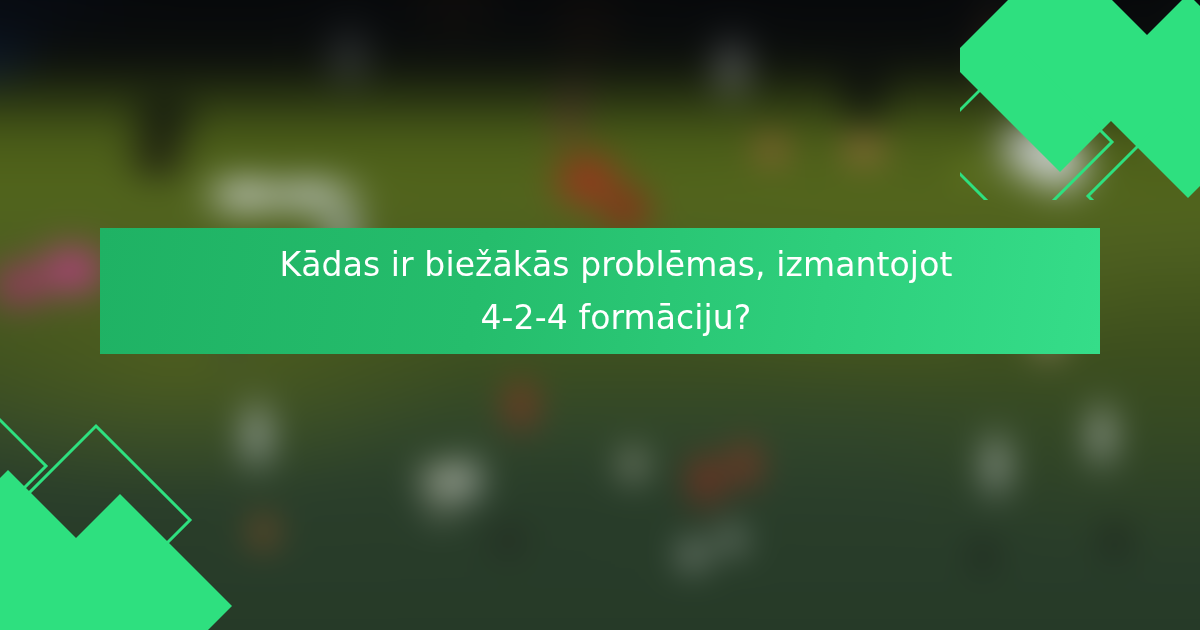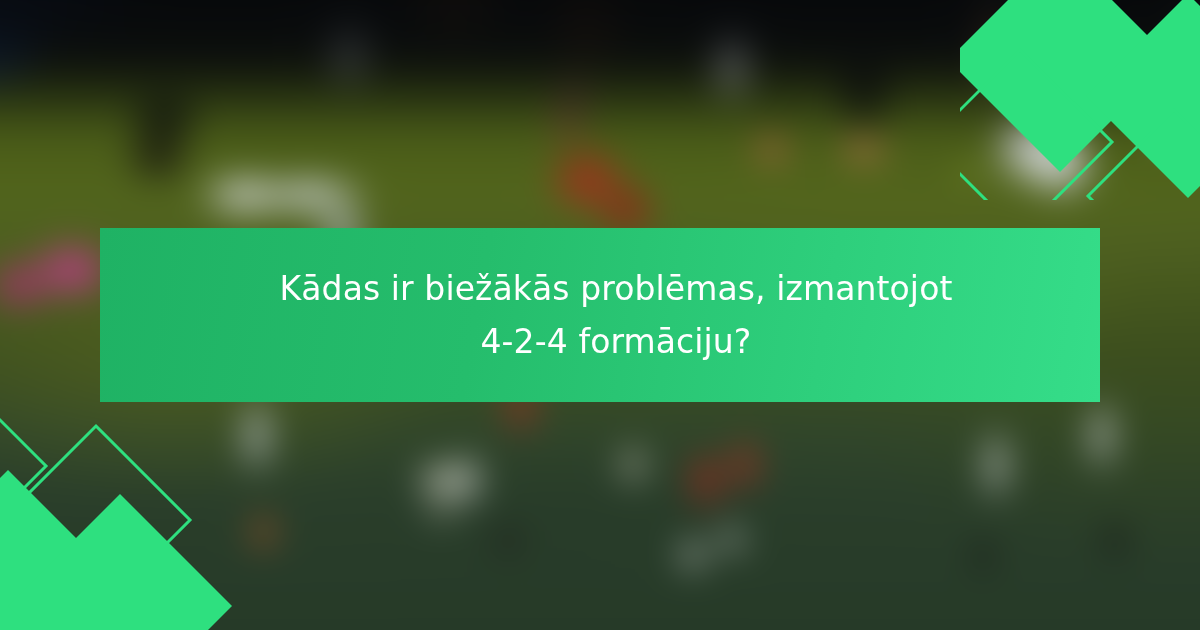--- a/index.html
+++ b/index.html
@@ -126,21 +126,21 @@
   
   .deco { position:absolute; pointer-events:none; }
   .deco svg { display:block; }
   .deco-tr { top:0; right:0; }
   .deco-bl { bottom:0; left:0; }
 
   
   .banner {
     position:absolute;
     left:100px; top:228px;
-    width:1000px; height:174px;
+    width:1000px; height:126px;
     display:flex;
     align-items:center;
     justify-content:center;
     background:linear-gradient(100deg, #1fb264 0%, #25bd6c 38%, #2ecf7c 72%, #35dd89 100%);
     padding-left:32px;
   }
   .banner-title {
     width:100%;
     padding:0 40px;
     text-align:center;

